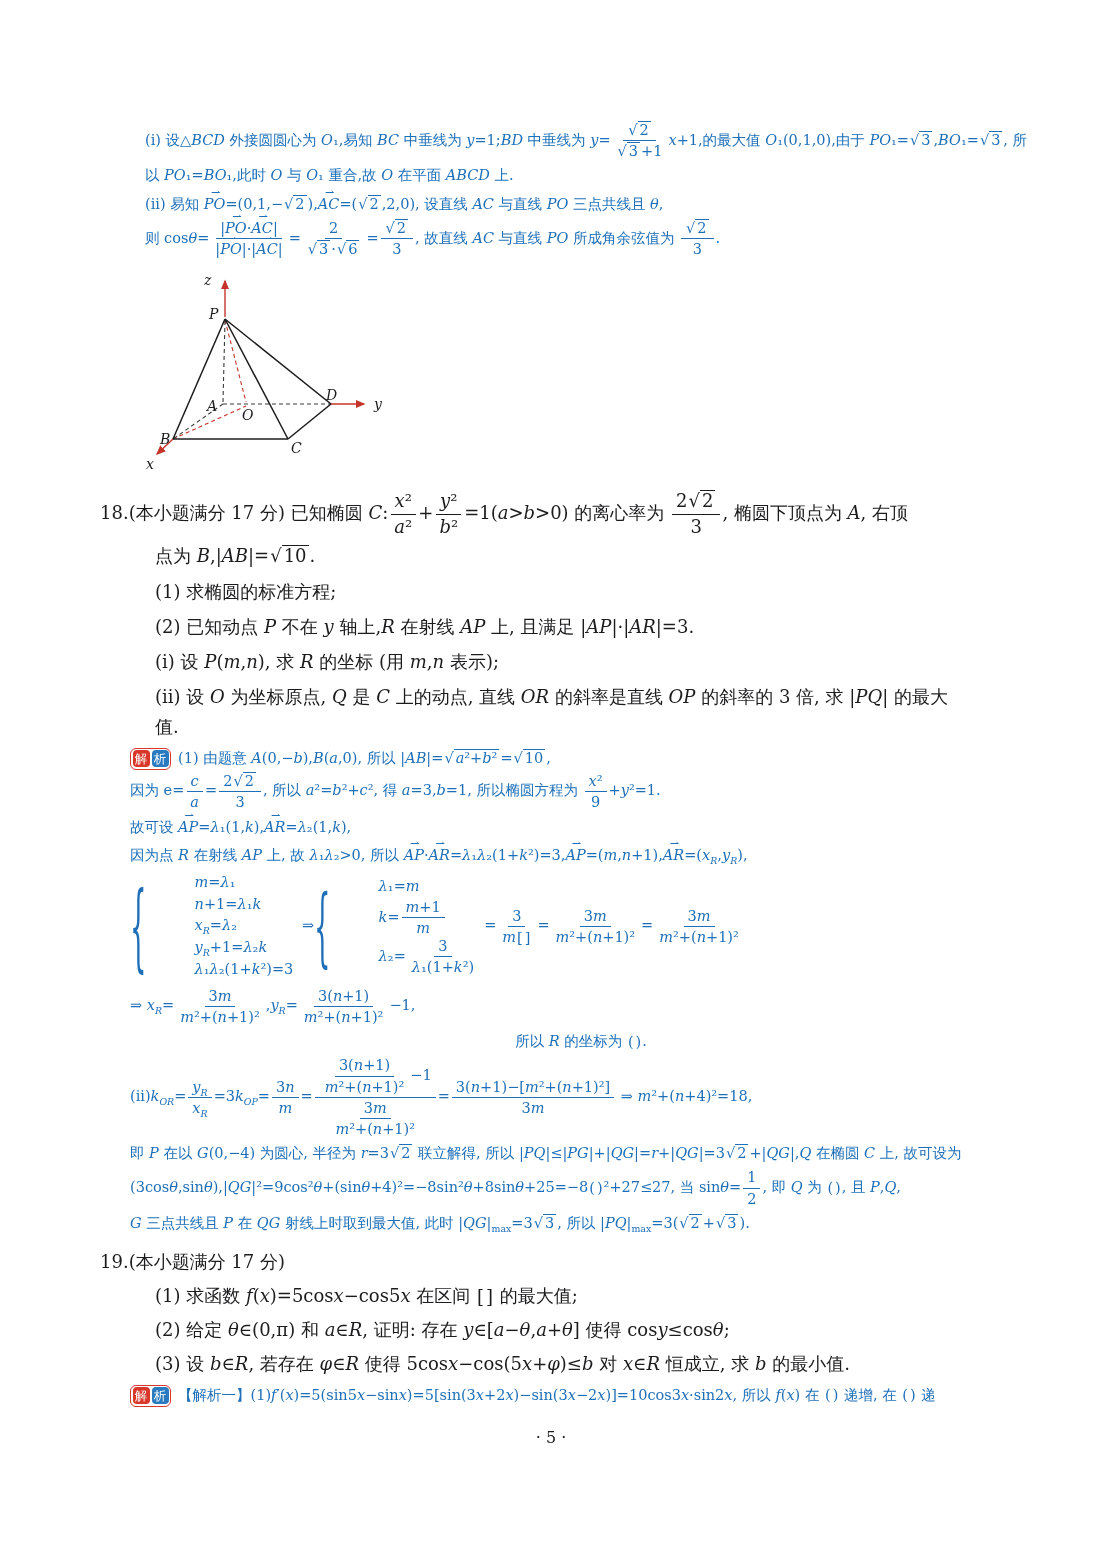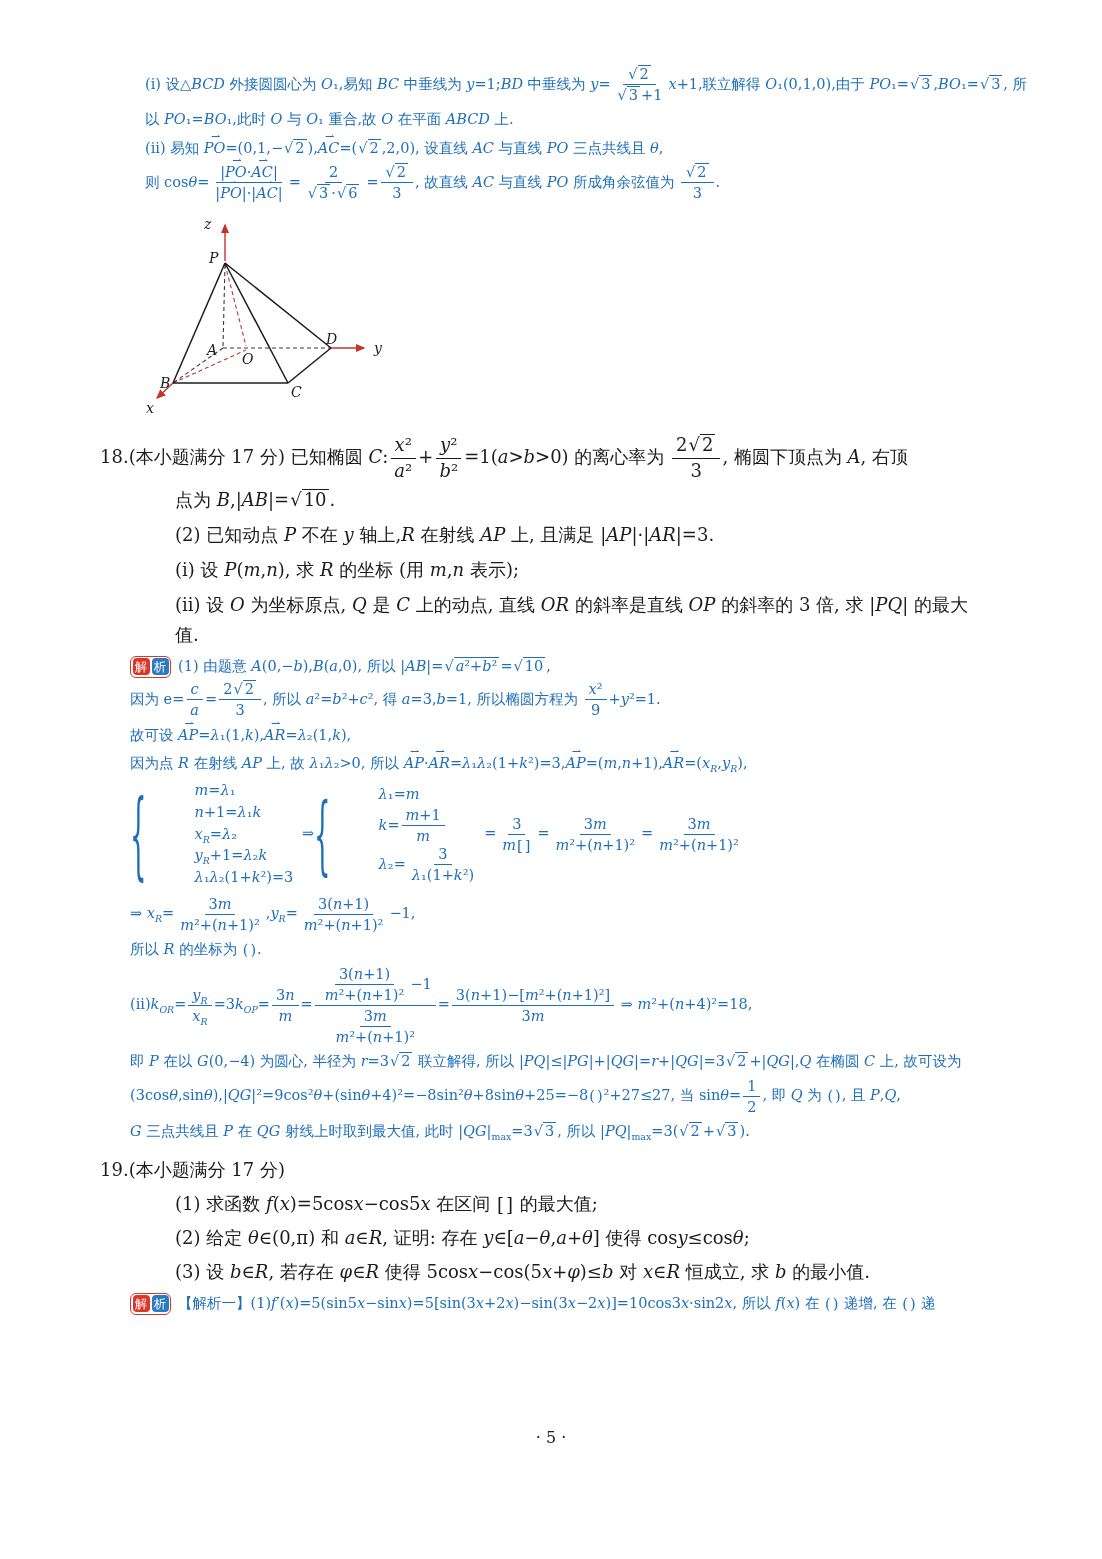--- a/index.html
+++ b/index.html
@@ -1,21 +1,21 @@
 <!DOCTYPE html>
 <html><head>
 <meta charset="utf-8">
 <style>
   html,body{margin:0;padding:0;background:#ffffff;}
   .page{
     position:relative;
     width:1102px;height:1559px;
     background:#ffffff;
     box-sizing:border-box;
-    padding:64px 70px 0 100px;
+    padding:120px 70px 0 100px;
     font-family:"DejaVu Serif", serif;
     color:#1c1c1e;
     overflow:hidden;
   }
   .blue{color:#1e6fb8;}
   .black{color:#1c1c1e;}
   .sol{font-size:14.5px;}
   .prob{font-size:18px;}
   .mline{display:block;line-height:1.55;padding:1px 0;}
   .t{white-space:pre;}
@@ -44,21 +44,21 @@
   
   .badge{display:inline-flex;gap:2px;border:1.5px solid #d8372a;border-radius:6px;padding:1.5px;vertical-align:middle;margin-right:7px;background:#fff;}
   .badge span{width:17px;height:17px;border-radius:4px;color:#fff;display:flex;align-items:center;justify-content:center;font-size:12.5px;font-family:"DejaVu Sans",sans-serif;}
   .badge .bl{background:#d8372a;}
   .badge .br{background:#2a7abf;}
   .mspan{}
   
   .sol17{margin-left:45px;}
   .figwrap{margin:8px 0 4px 40px;}
   .p18{margin-top:6px;}
-  .ind{margin-left:75px;}
+  .ind{margin-left:55px;}
   .sol18{margin-left:30px;margin-top:4px;}
   .p19{margin-top:12px;}
   .sol19{margin-left:30px;margin-top:4px;}
   .pagenum{position:absolute;left:0;top:1428px;width:100%;text-align:center;font-size:16px;color:#1c1c1e;}
   svg text{font-family:"DejaVu Serif",serif;font-style:italic;font-size:14px;fill:#1c1c1e;}
 </style>
 </head>
 <body>
 
 <div class="page">
@@ -66,21 +66,21 @@
   <section class="sol17 sol blue">
     <div class="mline"><span class="mspan"><span class="t">(i) 设△</span><span class="t it">BCD</span><span class="t"> 外接圆圆心为 </span><span class="t it">O</span><span class="t">₁,易知 </span><span class="t it">BC</span><span class="t"> 中垂线为 </span><span class="t it">y</span><span class="t">=1;</span><span class="t it">BD</span><span class="t"> 中垂线为 </span><span class="t it">y</span><span class="t">=</span><span class="frac">
             <span class="fnum"><span class="sqrt">
                 <span class="radsym">√</span>
                 <span class="radicand"><span class="t">2</span></span>
               </span></span>
             <span class="fden"><span class="sqrt">
                 <span class="radsym">√</span>
                 <span class="radicand"><span class="t">3</span></span>
               </span><span class="t">+1</span></span>
-          </span><span class="t it">x</span><span class="t">+1,联立解得 </span><span class="t it">O</span><span class="t">₁(0,1,0),由于 </span><span class="t it">PO</span><span class="t">₁=</span><span class="sqrt">
+          </span><span class="t it">x</span><span class="t">+1,的最大值 </span><span class="t it">O</span><span class="t">₁(0,1,0),由于 </span><span class="t it">PO</span><span class="t">₁=</span><span class="sqrt">
             <span class="radsym">√</span>
             <span class="radicand"><span class="t">3</span></span>
           </span><span class="t">,</span><span class="t it">BO</span><span class="t">₁=</span><span class="sqrt">
             <span class="radsym">√</span>
             <span class="radicand"><span class="t">3</span></span>
           </span><span class="t">, 所</span></span></div>
     <div class="mline" style="margin-top:2px;"><span class="mspan"><span class="t">以 </span><span class="t it">PO</span><span class="t">₁=</span><span class="t it">BO</span><span class="t">₁,此时 </span><span class="t it">O</span><span class="t"> 与 </span><span class="t it">O</span><span class="t">₁ 重合,故 </span><span class="t it">O</span><span class="t"> 在平面 </span><span class="t it">ABCD</span><span class="t"> 上.</span></span></div>
     <div class="mline" style="margin-top:4px;"><span class="mspan"><span class="t">(ii) 易知 </span><span class="vec">PO</span><span class="t">=(0,1,−</span><span class="sqrt">
             <span class="radsym">√</span>
             <span class="radicand"><span class="t">2</span></span>
@@ -166,20 +166,21 @@
             <span class="fnum"><span class="t">2</span><span class="sqrt">
                 <span class="radsym">√</span>
                 <span class="radicand"><span class="t">2</span></span>
               </span></span>
             <span class="fden"><span class="t">3</span></span>
           </span><span class="t">, 椭圆下顶点为 </span><span class="t it">A</span><span class="t">, 右顶</span></span></div>
     <div class="mline ind" style="margin-top:2px;"><span class="mspan"><span class="t">点为 </span><span class="t it">B</span><span class="t">,|</span><span class="t it">AB</span><span class="t">|=</span><span class="sqrt">
             <span class="radsym">√</span>
             <span class="radicand"><span class="t">10</span></span>
           </span><span class="t">.</span></span></div>
+    <div class="mline ind" style="margin-top:6px;"><span class="mspan"><span class="t">(1) 求椭圆的标准方程;</span></span></div>
     <div class="mline ind" style="margin-top:5px;"><span class="mspan"><span class="t">(2) 已知动点 </span><span class="t it">P</span><span class="t"> 不在 </span><span class="t it">y</span><span class="t"> 轴上,</span><span class="t it">R</span><span class="t"> 在射线 </span><span class="t it">AP</span><span class="t"> 上, 且满足 |</span><span class="t it">AP</span><span class="t">|·|</span><span class="t it">AR</span><span class="t">|=3.</span></span></div>
     <div class="mline ind" style="margin-top:5px;"><span class="mspan"><span class="t">(i) 设 </span><span class="t it">P</span><span class="t">(</span><span class="t it">m</span><span class="t">,</span><span class="t it">n</span><span class="t">), 求 </span><span class="t it">R</span><span class="t"> 的坐标 (用 </span><span class="t it">m</span><span class="t">,</span><span class="t it">n</span><span class="t"> 表示);</span></span></div>
     <div class="mline ind" style="margin-top:5px;"><span class="mspan"><span class="t">(ii) 设 </span><span class="t it">O</span><span class="t"> 为坐标原点, </span><span class="t it">Q</span><span class="t"> 是 </span><span class="t it">C</span><span class="t"> 上的动点, 直线 </span><span class="t it">OR</span><span class="t"> 的斜率是直线 </span><span class="t it">OP</span><span class="t"> 的斜率的 3 倍, 求 |</span><span class="t it">PQ</span><span class="t">| 的最大</span></span></div>
     <div class="mline ind"><span class="mspan"><span class="t">值.</span></span></div>
   </section>
 
   <section class="sol18 sol blue">
     <div class="mline">
       <span class="badge">
           <span class="bl">解</span>
@@ -243,21 +244,21 @@
             <span class="fnum"><span class="t">3</span><span class="t it">m</span></span>
             <span class="fden"><span class="t it">m</span><span class="t">²+(</span><span class="t it">n</span><span class="t">+1)²</span></span>
           </span></span></div>
     <div class="mline" style="margin-top:2px;"><span class="mspan"><span class="t">⇒ </span><span class="t it">x</span><sub><span class="t it">R</span></sub><span class="t">=</span><span class="frac">
             <span class="fnum"><span class="t">3</span><span class="t it">m</span></span>
             <span class="fden"><span class="t it">m</span><span class="t">²+(</span><span class="t it">n</span><span class="t">+1)²</span></span>
           </span><span class="t">,</span><span class="t it">y</span><sub><span class="t it">R</span></sub><span class="t">=</span><span class="frac">
             <span class="fnum"><span class="t">3(</span><span class="t it">n</span><span class="t">+1)</span></span>
             <span class="fden"><span class="t it">m</span><span class="t">²+(</span><span class="t it">n</span><span class="t">+1)²</span></span>
           </span><span class="t">−1,</span></span></div>
-    <div class="mline" style="margin-top:2px;"><span class="mspan"><span class="t">所以 </span><span class="t it">R</span><span class="t"> 的坐标为 </span><span class="pgroup">
+    <div class="mline" style="margin-top:2px;text-align:center;"><span class="mspan"><span class="t">所以 </span><span class="t it">R</span><span class="t"> 的坐标为 </span><span class="pgroup">
             <span class="big">(</span>
             <span class="pcontent"></span>
             <span class="big">)</span>
           </span><span class="t">.</span></span></div>
     <div class="mline" style="margin-top:2px;"><span class="mspan"><span class="t">(ii)</span><span class="t it">k</span><sub><span class="t it">OR</span></sub><span class="t">=</span><span class="frac">
             <span class="fnum"><span class="t it">y</span><sub><span class="t it">R</span></sub></span>
             <span class="fden"><span class="t it">x</span><sub><span class="t it">R</span></sub></span>
           </span><span class="t">=3</span><span class="t it">k</span><sub><span class="t it">OP</span></sub><span class="t">=</span><span class="frac">
             <span class="fnum"><span class="t">3</span><span class="t it">n</span></span>
             <span class="fden"><span class="t it">m</span></span>

